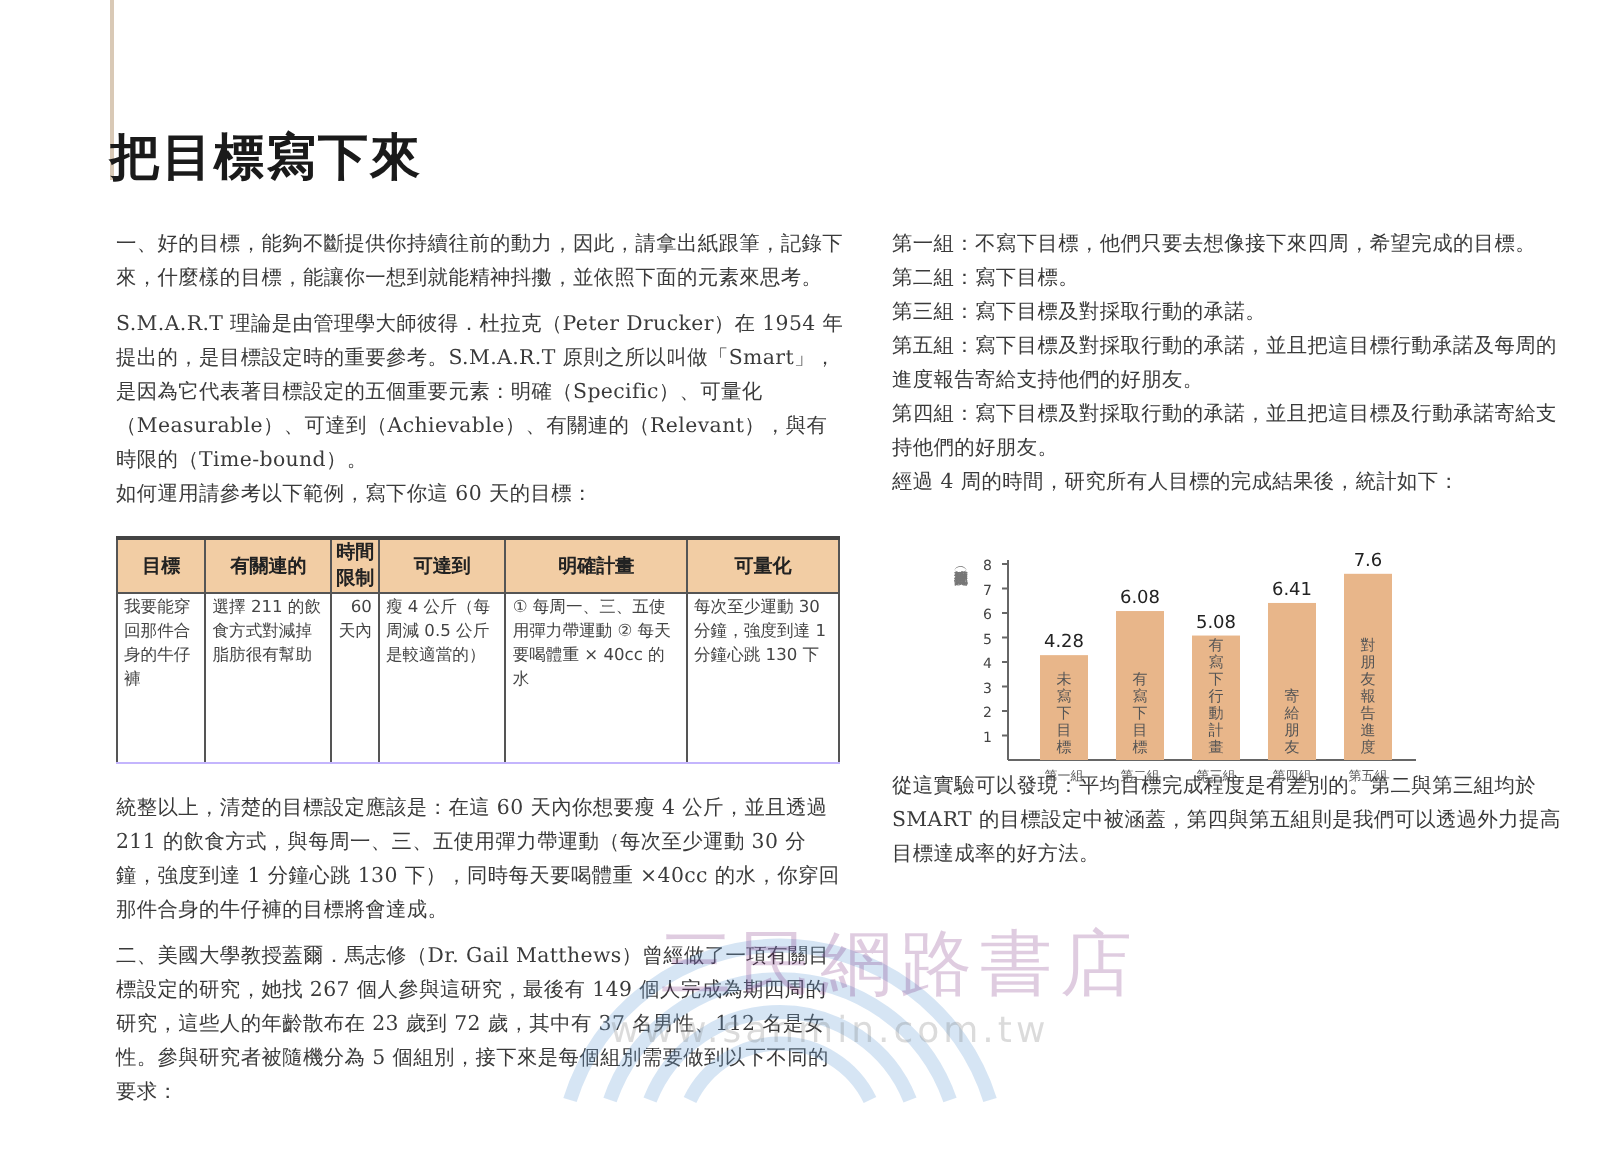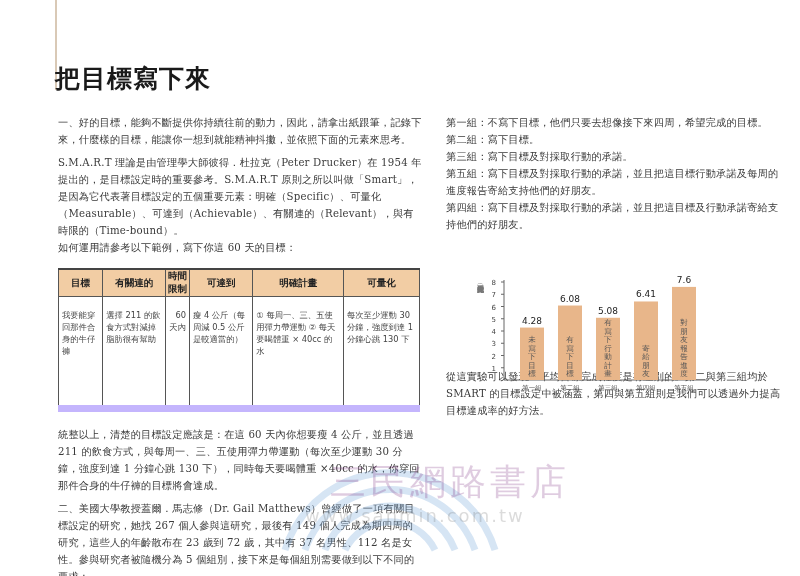--- a/index.html
+++ b/index.html
@@ -8,21 +8,21 @@
   .spread{position:absolute;inset:0;}
   .edge-line{position:absolute;left:55px;top:0;width:2px;height:90px;background:#d9c9b6;}
   .title{position:absolute;left:55px;top:62px;font-size:25px;color:#1a1a1a;
          font-family:"DejaVu Sans","Liberation Sans",sans-serif;font-weight:bold;letter-spacing:1px;}
   .col-left{position:absolute;left:58px;top:114px;width:365px;}
   .col-right{position:absolute;left:446px;top:114px;width:340px;}
   p{margin:0 0 6px 0;font-size:10.2px;line-height:17px;letter-spacing:0.2px;}
   .tight{margin-bottom:0;}
   table.smart{border-collapse:collapse;width:362px;margin:12px 0 10px 0;font-family:"DejaVu Sans","Liberation Sans",sans-serif;font-size:8.3px;}
   table.smart th{background:#f2cda4;color:#222;font-weight:bold;font-size:9.5px;height:16px;border:1px solid #555;padding:0;text-align:center;}
-  table.smart td{border-left:1px solid #555;border-right:1px solid #555;border-bottom:7px solid #c4b5fd;vertical-align:top;padding:12px 3px;height:84px;line-height:12px;color:#444;}
+  table.smart td{border-left:1px solid #555;border-right:1px solid #555;border-bottom:1px solid #c4b5fd;vertical-align:top;padding:0 3px;height:84px;line-height:12px;color:#444;}
   table.smart tr:first-child th{border-top:2px solid #444;}
   .center{text-align:right;}
   .chart{position:absolute;left:470px;top:262px;width:240px;height:130px;}
   .chart svg{width:240px;height:130px;}
   .watermark{position:absolute;left:245px;top:400px;width:340px;height:160px;pointer-events:none;opacity:0.28;}
   .wm-text{position:absolute;left:330px;top:458px;font-size:36px;color:#701a75;opacity:0.22;font-family:Liberation Sans, sans-serif;letter-spacing:4px;}
   .wm-url{position:absolute;left:305px;top:505px;font-size:18px;color:#737373;opacity:0.25;font-family:"DejaVu Sans",sans-serif;letter-spacing:2px;}
 </style>
 </head>
 <body>
@@ -58,20 +58,21 @@
     <p style="margin-top:14px">統整以上，清楚的目標設定應該是：在這 60 天內你想要瘦 4 公斤，並且透過 211 的飲食方式，與每周一、三、五使用彈力帶運動（每次至少運動 30 分鐘，強度到達 1 分鐘心跳 130 下），同時每天要喝體重 ×40cc 的水，你穿回那件合身的牛仔褲的目標將會達成。</p>
     <p>二、美國大學教授蓋爾．馬志修（Dr. Gail Matthews）曾經做了一項有關目標設定的研究，她找 267 個人參與這研究，最後有 149 個人完成為期四周的研究，這些人的年齡散布在 23 歲到 72 歲，其中有 37 名男性、112 名是女性。參與研究者被隨機分為 5 個組別，接下來是每個組別需要做到以下不同的要求：</p>
   </div>
 
   <div class="col-right">
     <p class="tight">第一組：不寫下目標，他們只要去想像接下來四周，希望完成的目標。</p>
     <p class="tight">第二組：寫下目標。</p>
     <p class="tight">第三組：寫下目標及對採取行動的承諾。</p>
     <p class="tight">第五組：寫下目標及對採取行動的承諾，並且把這目標行動承諾及每周的進度報告寄給支持他們的好朋友。</p>
     <p class="tight">第四組：寫下目標及對採取行動的承諾，並且把這目標及行動承諾寄給支持他們的好朋友。</p>
+    <p class="tight">經過 4 周的時間，研究所有人目標的完成結果後，統計如下：</p>
     <div style="height:135px"></div>
     <p>從這實驗可以發現：平均目標完成程度是有差別的。第二與第三組均於 SMART 的目標設定中被涵蓋，第四與第五組則是我們可以透過外力提高目標達成率的好方法。</p>
   </div>
 
   <div class="chart">
     <svg id="chart-svg" viewBox="0 0 240 130">
         <text x="0" y="0" font-size="7" fill="#777" transform="translate(10,18)" writing-mode="tb">平均目標完成程度（百分比）</text>
         <line x1="34" y1="18" x2="34" y2="118" stroke="#666" stroke-width="1"></line>
         <line x1="34" y1="118" x2="238" y2="118" stroke="#666" stroke-width="1"></line>
         <text x="26" y="108.75" font-size="7" fill="#444" text-anchor="end" font-family="DejaVu Sans, sans-serif">1</text>

